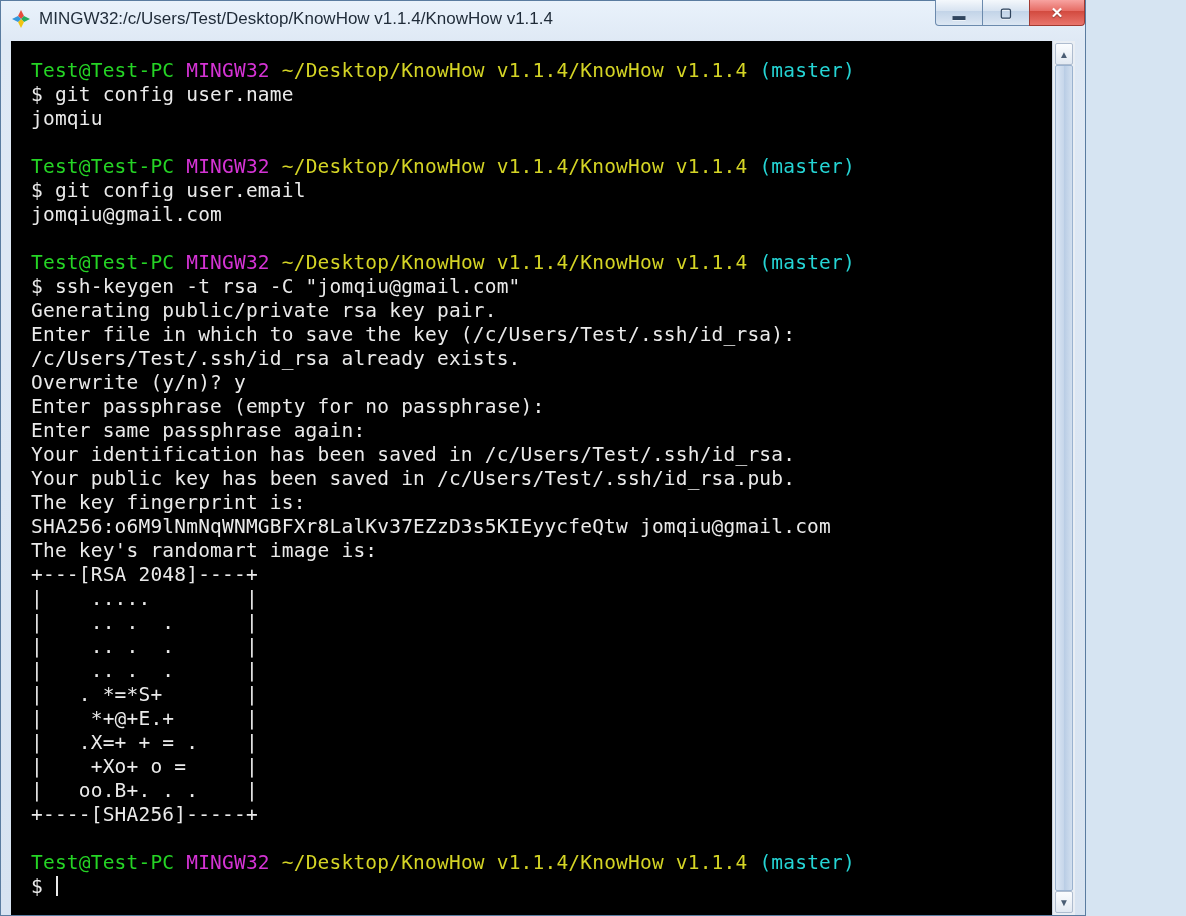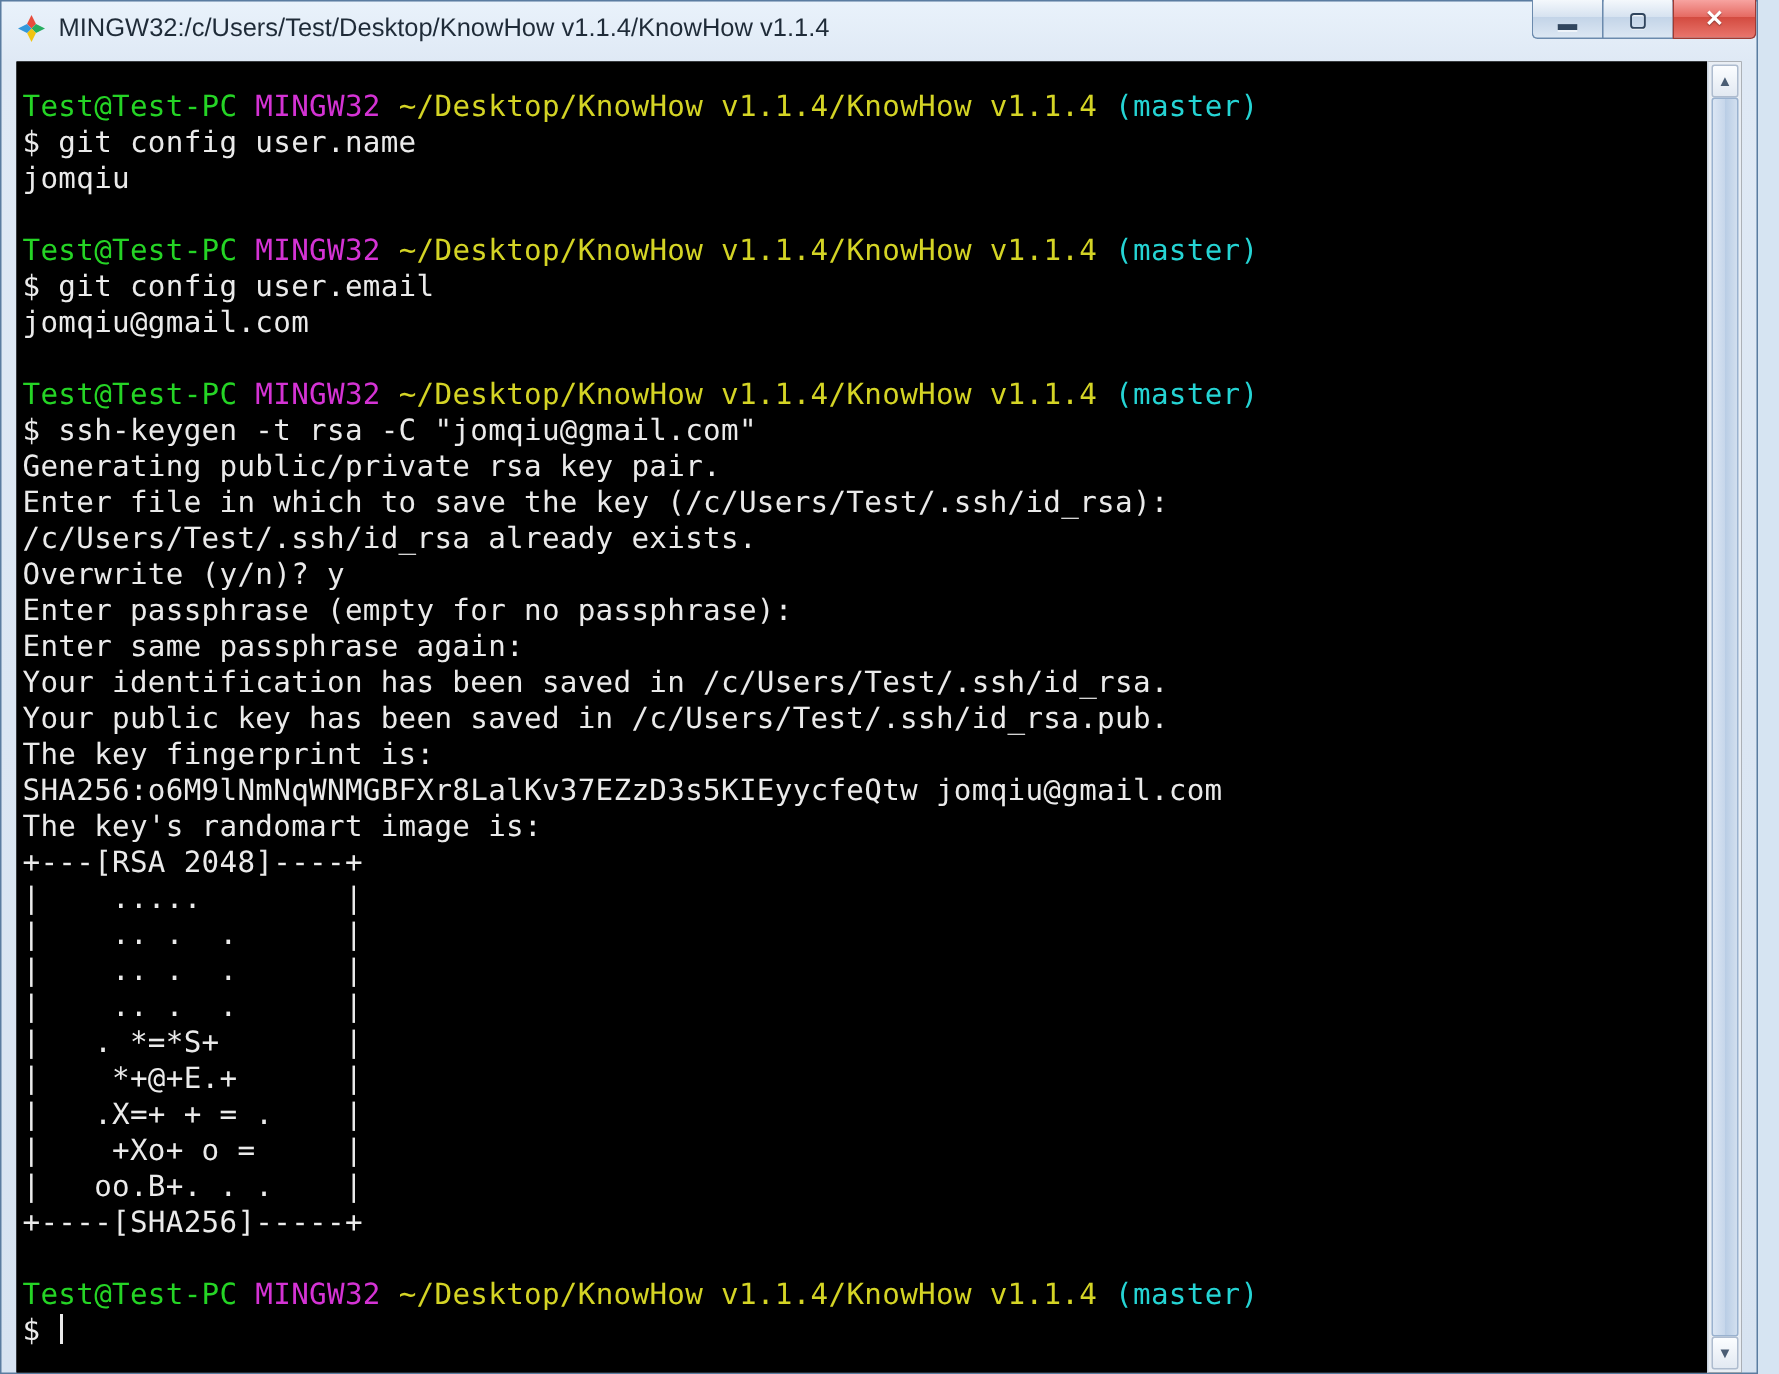--- a/index.html
+++ b/index.html
@@ -8,21 +8,21 @@
     width: 1186px;
     height: 916px;
     overflow: hidden;
     font-family: "Segoe UI", Tahoma, sans-serif;
     background: #d6e4f2;
   }
   .window {
     position: absolute;
     left: 0;
     top: 0;
-    width: 1172px;
+    width: 1086px;
     height: 916px;
     background: linear-gradient(to bottom, #e9f2fb 0, #dfe9f5 40px, #d7e3f1 100%);
     border: 1px solid #5a7ca0;
     box-sizing: border-box;
   }
   .titlebar {
     height: 36px;
     display: flex;
     align-items: center;
     padding: 0 0 0 10px;
@@ -87,20 +87,21 @@
     flex: 1;
     background: #000;
     color: #e8e8e8;
     font-family: "Consolas", "Lucida Console", monospace;
     font-size: 19.5px;
     line-height: 24px;
     padding: 18px 4px 0 4px;
     white-space: pre;
     overflow: hidden;
     letter-spacing: 0.2px;
+    margin-left: 16px;
   }
   .scrollbar {
     width: 22px;
     background: #e9eef4;
     border-left: 1px solid #c9d3df;
     position: relative;
     flex: none;
   }
   .sb-btn {
     position: absolute;

